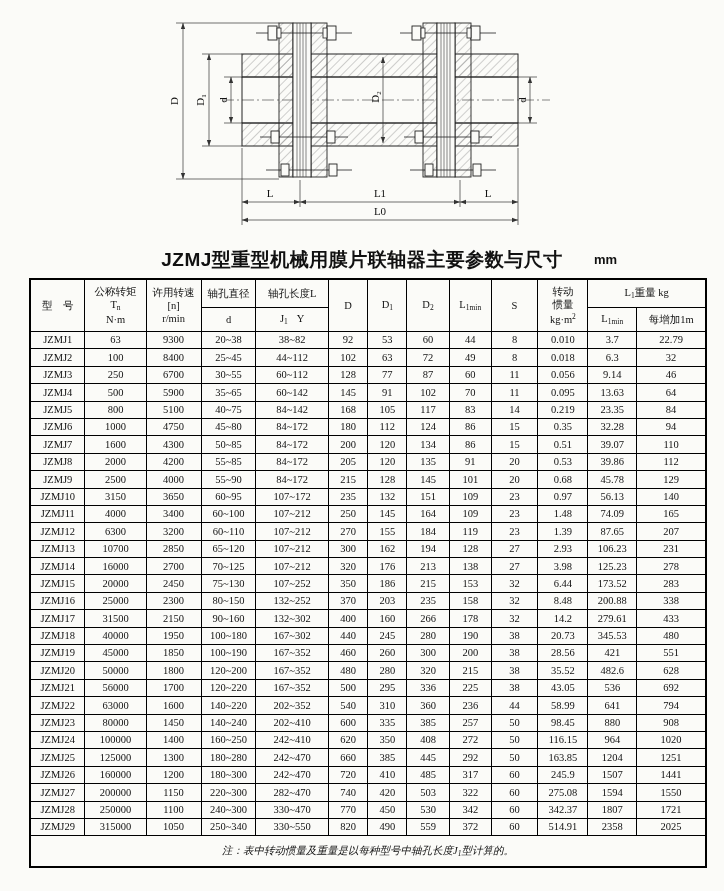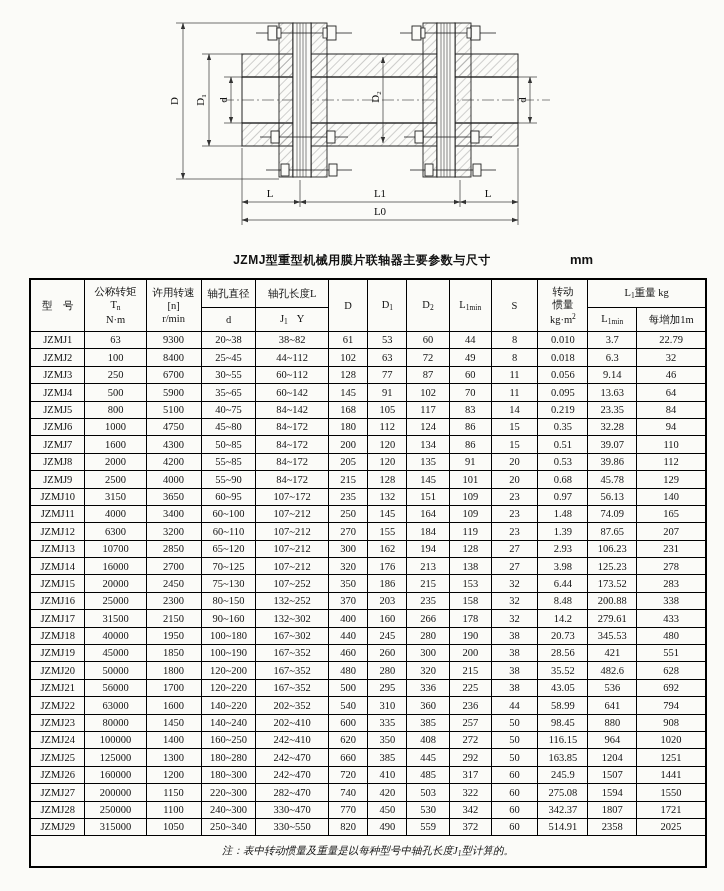--- a/index.html
+++ b/index.html
@@ -10,24 +10,24 @@
     font-family:"Liberation Serif","DejaVu Serif",serif;
     overflow:hidden;
   }
   .drawing-wrap{width:724px;height:244px;}
   .title-row{
     position:relative;height:34px;line-height:32px;
   }
   .doc-title{
     text-align:center;
     font-family:"Liberation Sans","DejaVu Sans",sans-serif;
-    font-weight:bold;font-size:12px;letter-spacing:.5px;
+    font-weight:bold;font-size:19px;letter-spacing:.5px;
   }
   .unit-label{
-    position:absolute;left:570px;top:0;
+    position:absolute;left:594px;top:0;
     font-family:"Liberation Sans","DejaVu Sans",sans-serif;
     font-size:13px;font-weight:bold;
   }
   table.spec{
     border-collapse:collapse;table-layout:fixed;
     margin-left:29px;width:678px;
     border:2px solid #000;
   }
   table.spec th, table.spec td{
     border:1px solid #000;
@@ -229,21 +229,21 @@
       <th>每增加1m</th>
     </tr>
   </thead>
   <tbody class="data">
       <tr>
         <td>JZMJ1</td>
         <td>63</td>
         <td>9300</td>
         <td>20~38</td>
         <td>38~82</td>
-        <td>61</td>
+        <td>92</td>
         <td>53</td>
         <td>60</td>
         <td>44</td>
         <td>8</td>
         <td>0.010</td>
         <td>3.7</td>
         <td>22.79</td>
       </tr>
       <tr>
         <td>JZMJ2</td>

